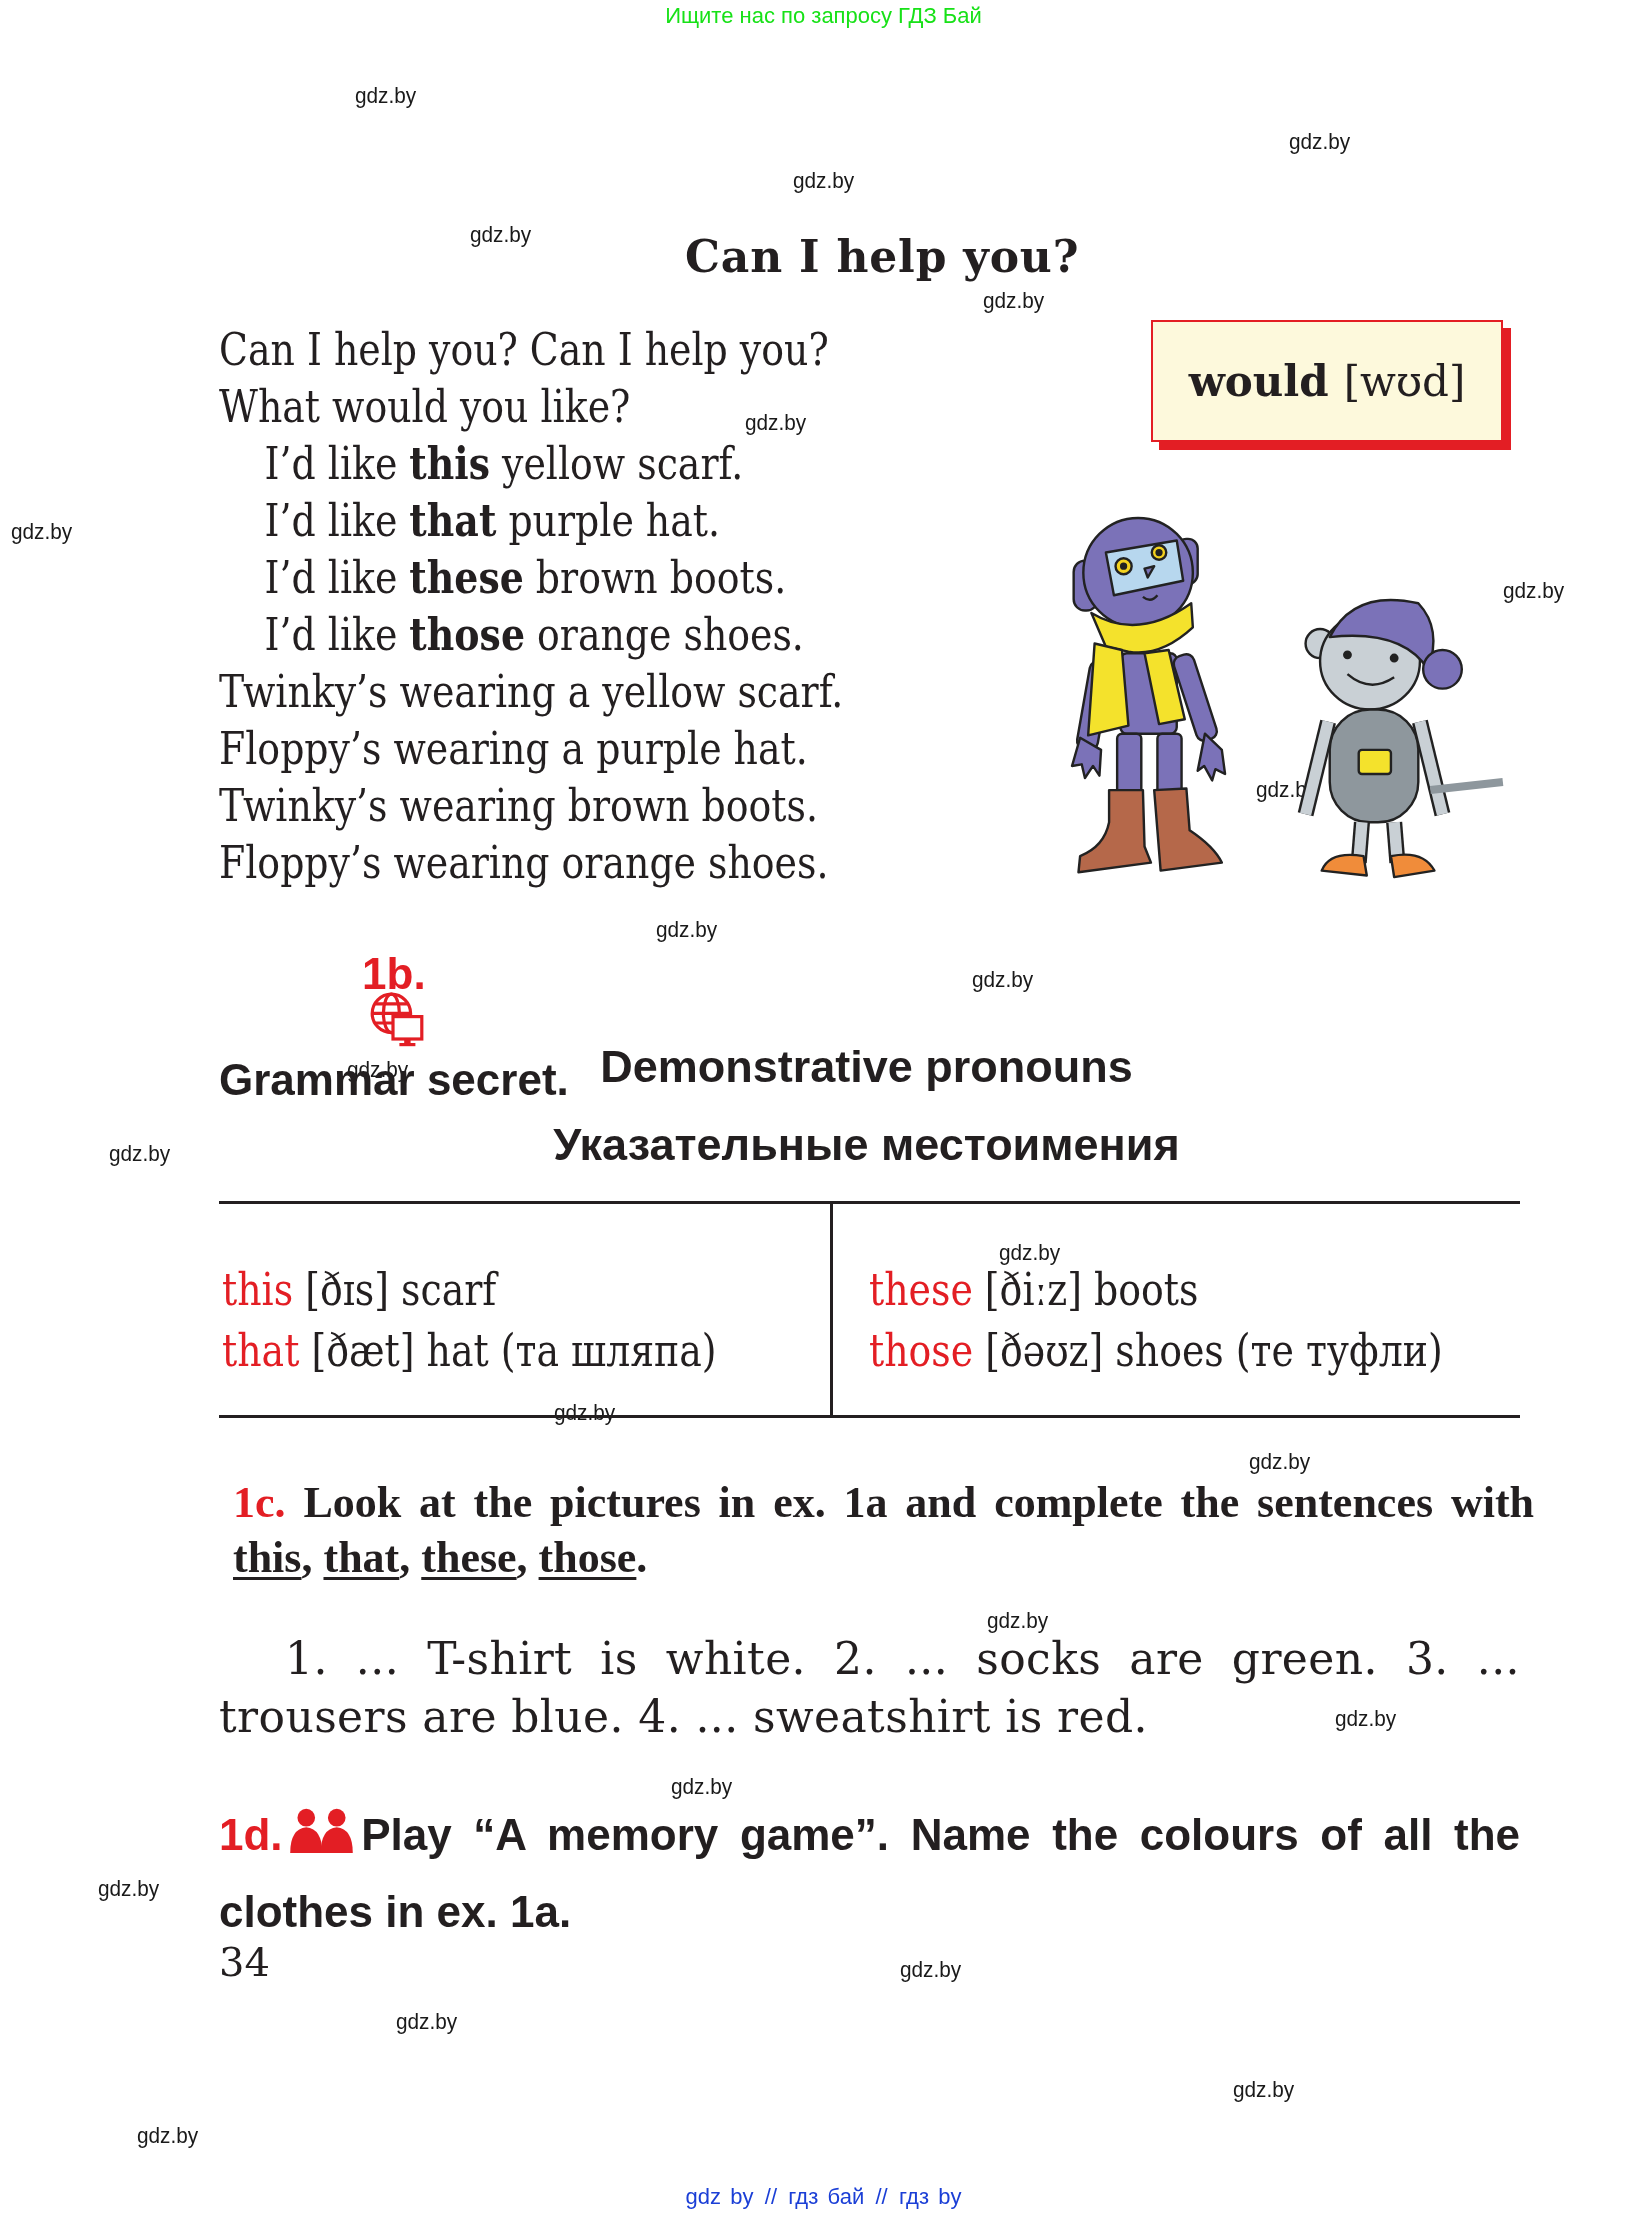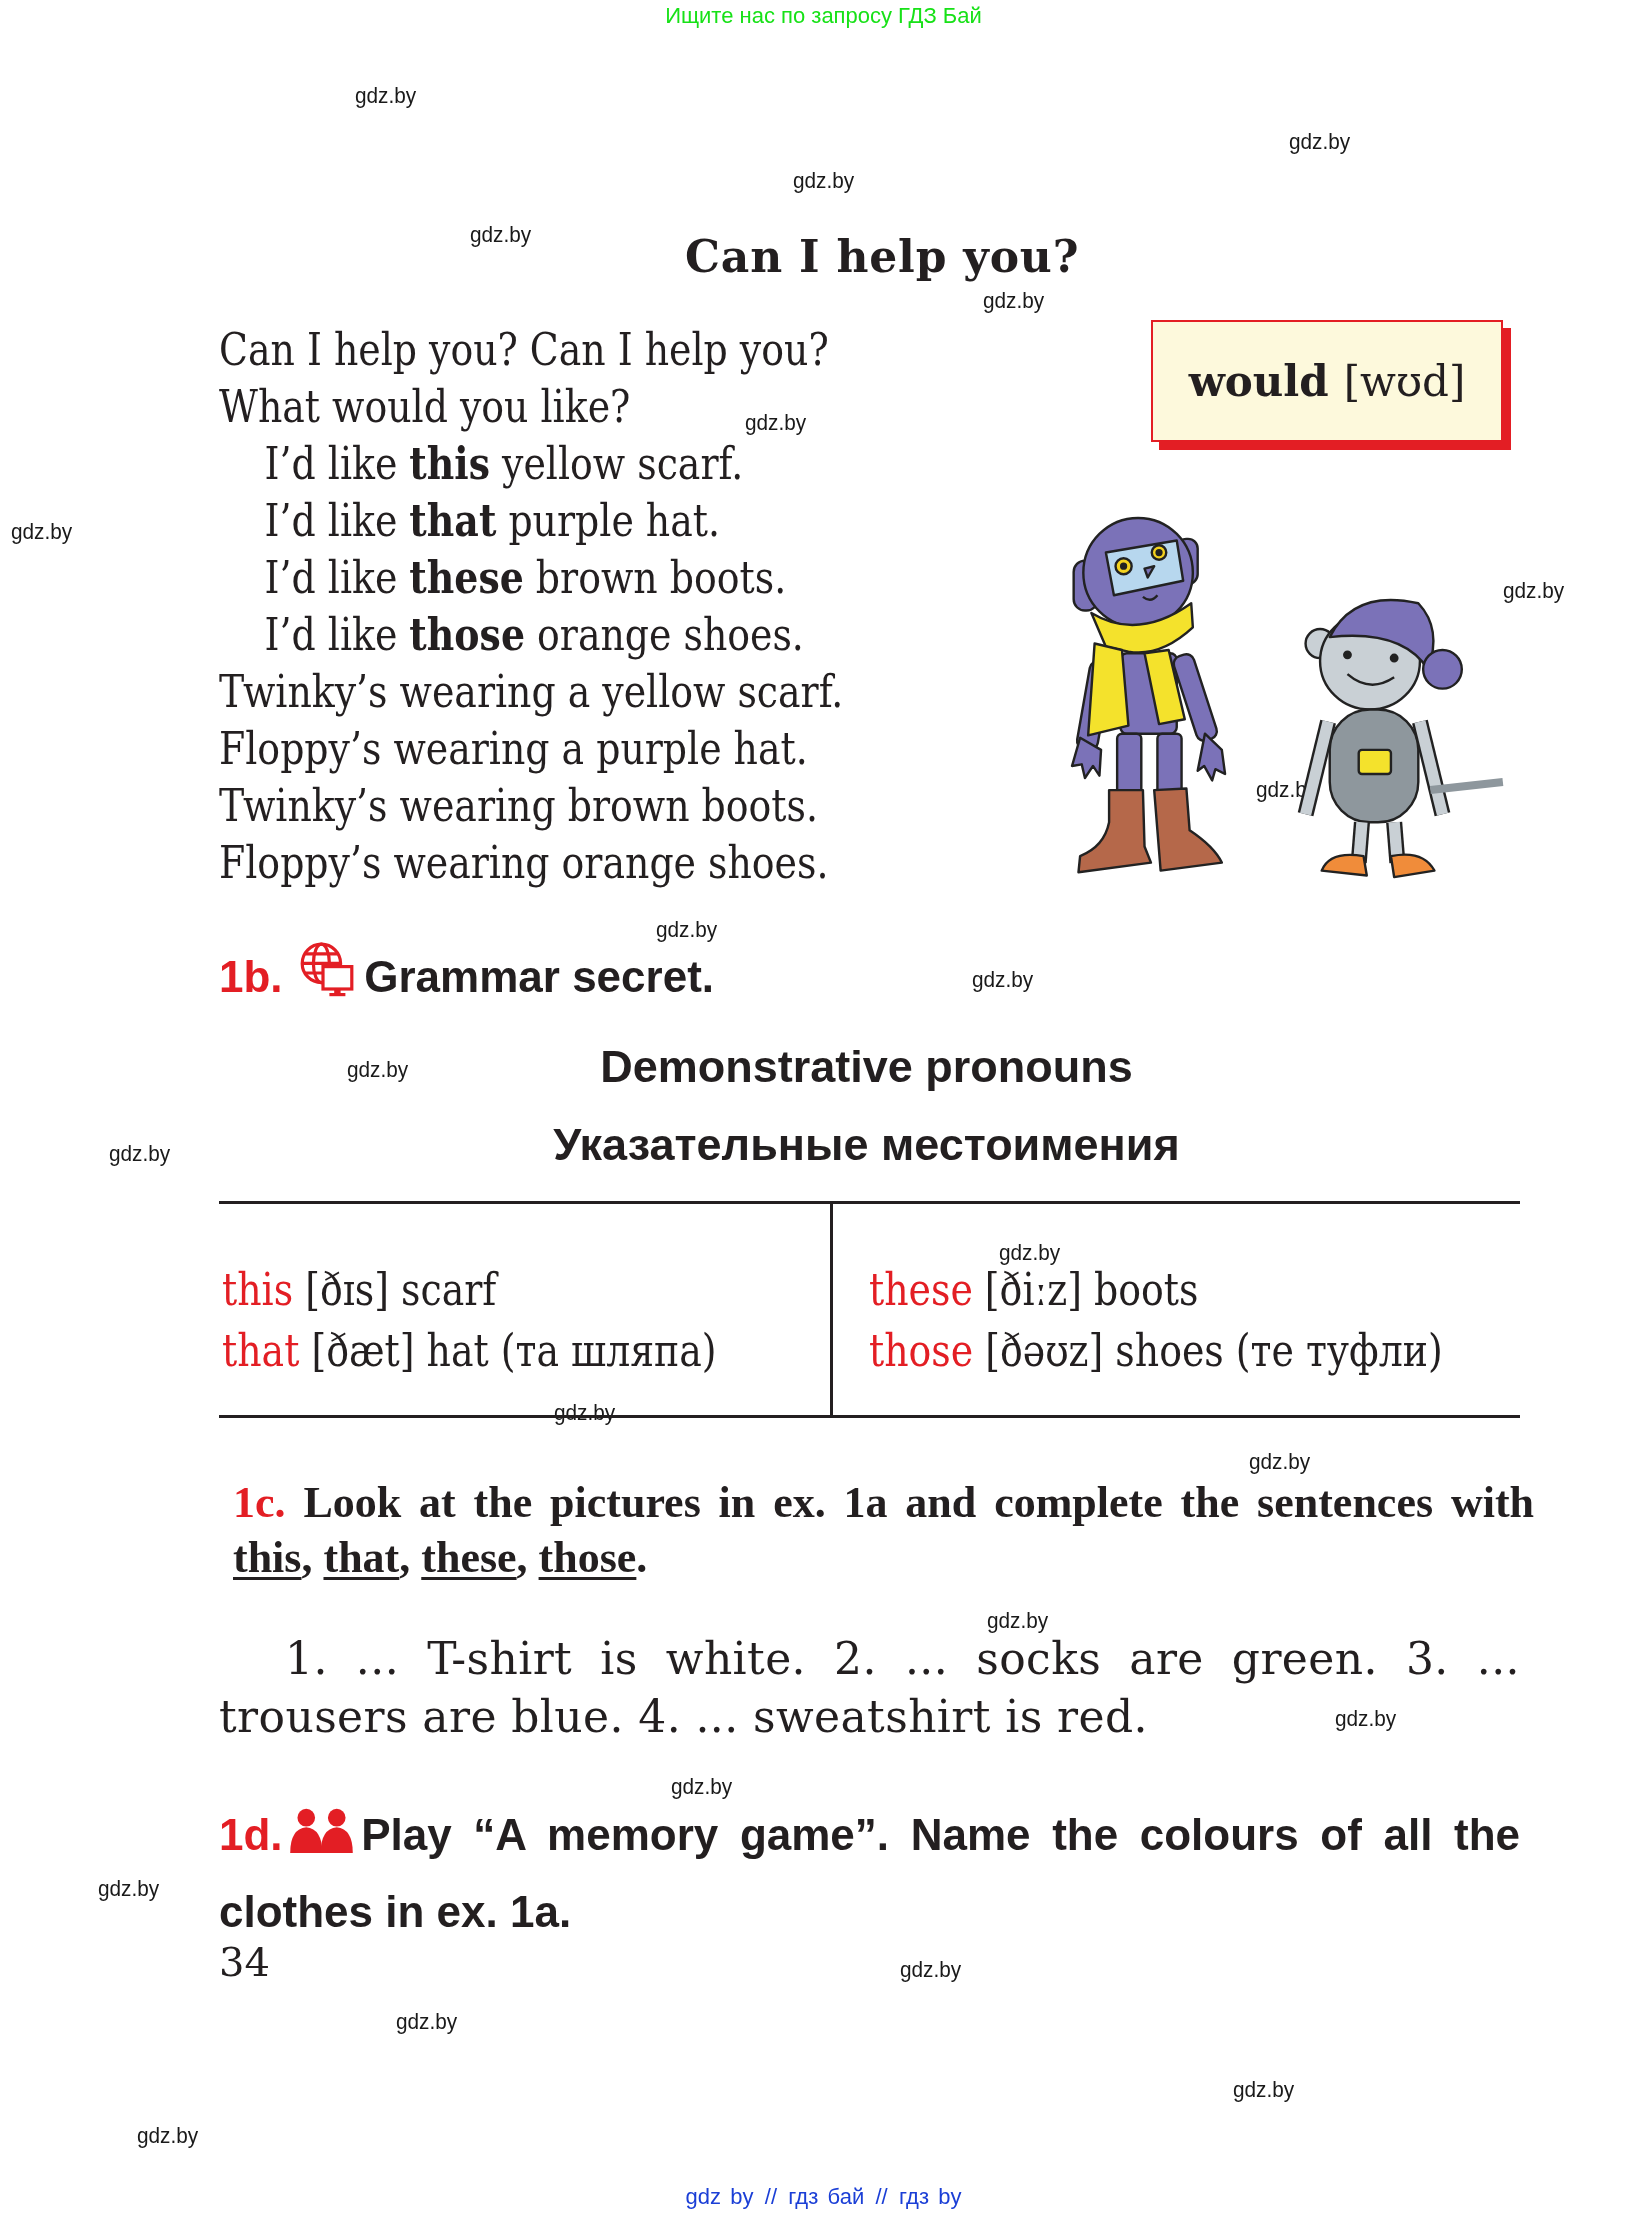--- a/index.html
+++ b/index.html
@@ -19,21 +19,21 @@
   .poem .indent { padding-left: 53px; }
   .poem b { font-weight: bold; }
 
   .word-box { left: 1151px; top: 320px; width: 348px; height: 118px; background: #fdf9dc; border: 2.4px solid #e31e24; box-shadow: 8px 8px 0 #e31e24; display: flex; align-items: center; justify-content: center; font-family: "DejaVu Serif", serif; font-size: 42px; white-space: nowrap; }
   .word-box b { margin-right: 15px; }
 
   .illustration { left: 1064px; top: 508px; width: 459px; height: 379px; }
 
   .ex-head { font-family: "Liberation Sans", sans-serif; font-weight: bold; font-size: 44px; white-space: nowrap; }
   .ex-num { color: #e31e24; }
-  .ex1b { left: 219px; top: 949px; display: flex; align-items: center; }
+  .ex1b { left: 219px; top: 949px; display: flex; align-items: center; flex-direction: column; }
   .ex1b .icon { width: 56px; height: 56px; margin: 0 9.7px 0 16px; position: relative; top: -8px; }
 
   .gram-title { left: 0; width: 1733px; text-align: center; font-family: "Liberation Sans", sans-serif; font-weight: bold; font-size: 45px; white-space: nowrap; }
 
   .gtable { left: 219px; top: 1201px; width: 1301px; height: 211px; border-top: 3.2px solid #231f20; border-bottom: 3.2px solid #231f20; }
   .gtable .divider { position: absolute; left: 611px; top: 0; bottom: 0; width: 3.2px; background: #231f20; }
   .gcell { position: absolute; top: 55px; font-family: "DejaVu Serif", serif; font-size: 44px; line-height: 61px; white-space: nowrap; transform: scaleX(0.86); transform-origin: left top; }
   .gcell .pron { color: #e31e24; }
   .gcell.left { left: 3.2px; }
   .gcell.right { left: 650px; }

